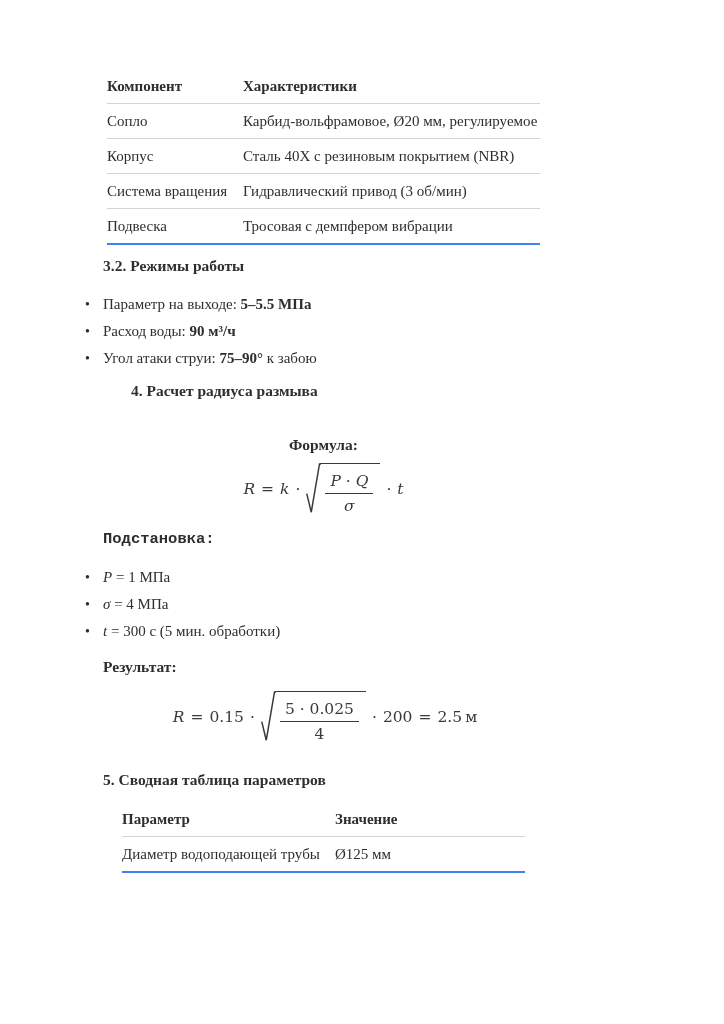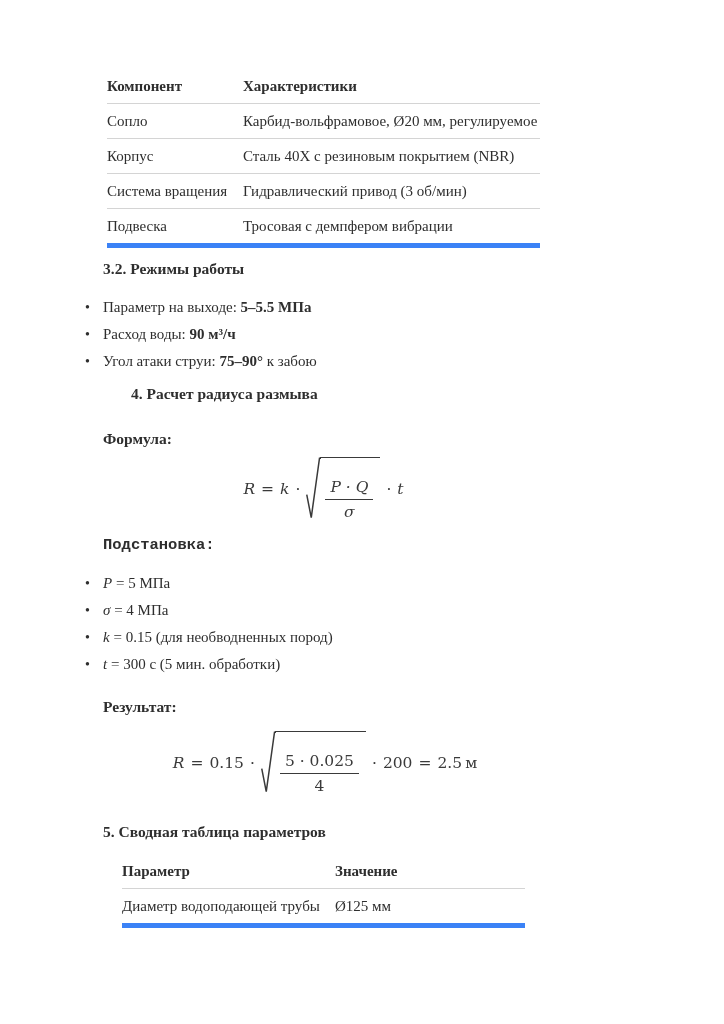--- a/index.html
+++ b/index.html
@@ -27,38 +27,38 @@
     text-align: left;
     font-weight: bold;
     padding: 0 0 8px 0;
     vertical-align: top;
   }
   table.doc-table td {
     border-top: 1px solid #d4d4d4;
     padding: 9px 0 8px 0;
     vertical-align: top;
   }
-  table.doc-table tr.last td { border-bottom: 5px solid #3b82f6; }
+  table.doc-table tr.last td { border-bottom: 2px solid #3b82f6; }
   #component-table { margin-top: 78px; width: 433px; }
   #component-table col.c1 { width: 136px; }
   #component-table col.c2 { width: 297px; }
   #summary-table { margin-top: 23px; width: 403px; }
   #summary-table col.c1 { width: 213px; }
   #summary-table col.c2 { width: 190px; }
   
   .heading {
     font-weight: bold;
     font-size: 15.5px;
     line-height: 17px;
   }
   #heading-modes   { margin-top: 12px; }
   #heading-radius  { margin-top: 14px; margin-left: 28px; }
-  #label-formula      { margin-top: 28px; }
+  #label-formula      { margin-top: 37px; text-align: center; }
   #label-substitution { margin-top: 16px; font-family: Liberation Mono, monospace; }
-  #label-result       { margin-top: 24px; }
+  #label-result       { margin-top: 17px; }
   #heading-summary { margin-top: 28px; }
   
   ul.bullets {
     list-style: none;
     margin: 21px 0 0 0;
     padding: 0;
     font-size: 15px;
     line-height: 19px;
   }
   ul.bullets li {
@@ -86,21 +86,21 @@
     font-family: "DejaVu Serif", serif;
     font-size: 15.5px;
     color: #3a3a3a;
     white-space: nowrap;
   }
   .formula .tok { margin: 0 3px; }
   .sqrt { display: inline-flex; align-items: stretch; margin: 0 3px; }
   .rad-svg { width: 15px; }
   .radicand {
     border-top: 1.4px solid #3a3a3a;
-    padding: 20px 7px 0 5px;
+    padding: 8px 7px 0 5px;
     margin-left: -1px;
     display: flex;
     align-items: center;
   }
   .frac {
     display: inline-flex;
     flex-direction: column;
     align-items: center;
   }
   .frac .num {
@@ -173,23 +173,22 @@
         </span>
       </span>
       <span class="tok">·</span>
       <span class="tok it">t</span>
     </span>
   </div>
 
   <div class="heading" id="label-substitution">Подстановка:</div>
 
   <ul class="bullets" id="substitution-list">
-    <li><span class="it">P</span><span> = 5 МПа</span><sup></sup><span></span></li>
+    <li><span class="it">P</span><span> = 1 МПа</span><sup></sup><span></span></li>
     <li><span class="it">σ</span><span> = 4 МПа</span><sup></sup><span></span></li>
-    <li><span class="it">k</span><span> = 0.15 (для необводненных пород)</span><sup></sup><span></span></li>
     <li><span class="it">t</span><span> = 300 с (5 мин. обработки)</span><sup></sup><span></span></li>
   </ul>
 
   <div class="heading" id="label-result">Результат:</div>
 
   <div class="formula-block" id="formula-result">
     <span class="formula">
       <span class="tok it">R</span>
       <span class="tok">=</span>
       <span class="tok">0.15</span>

